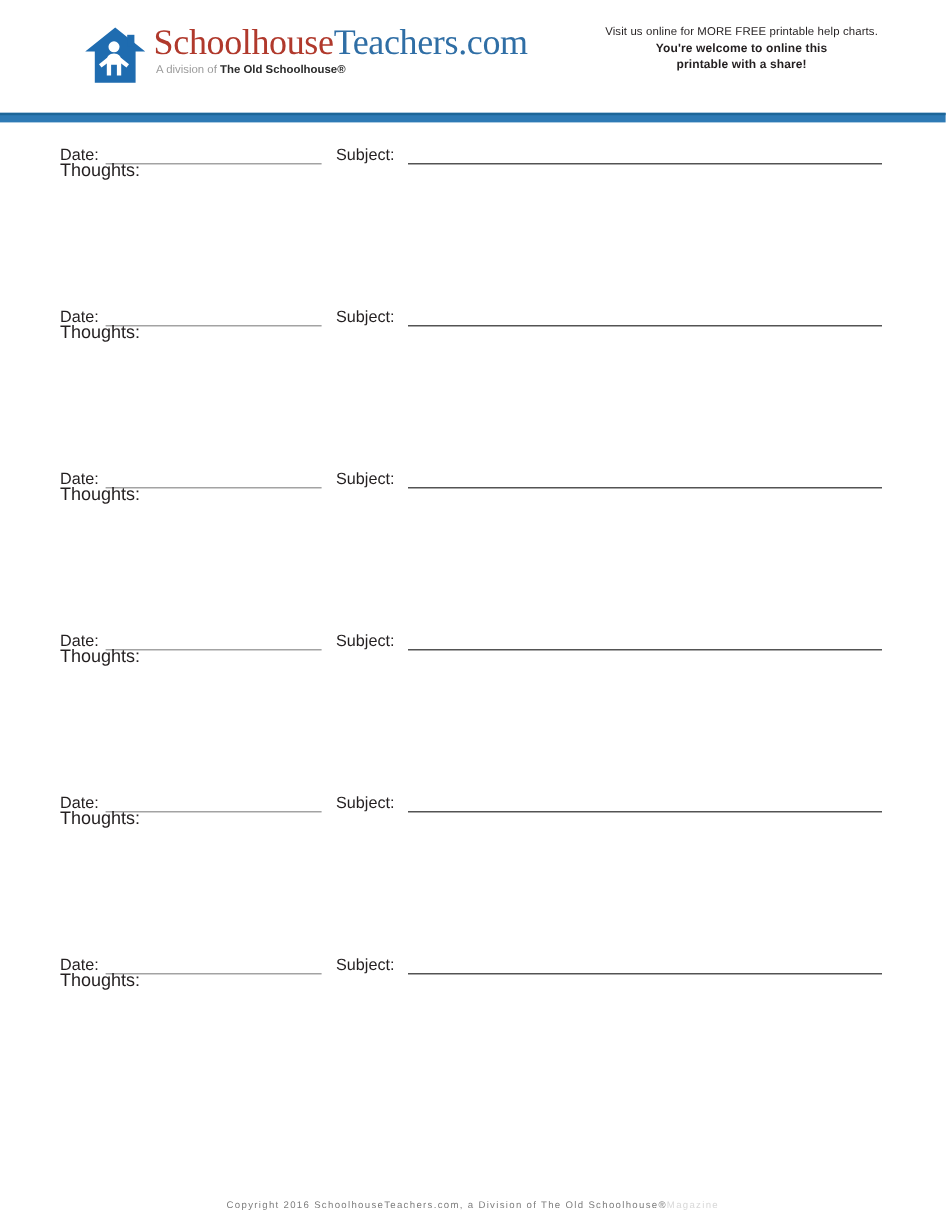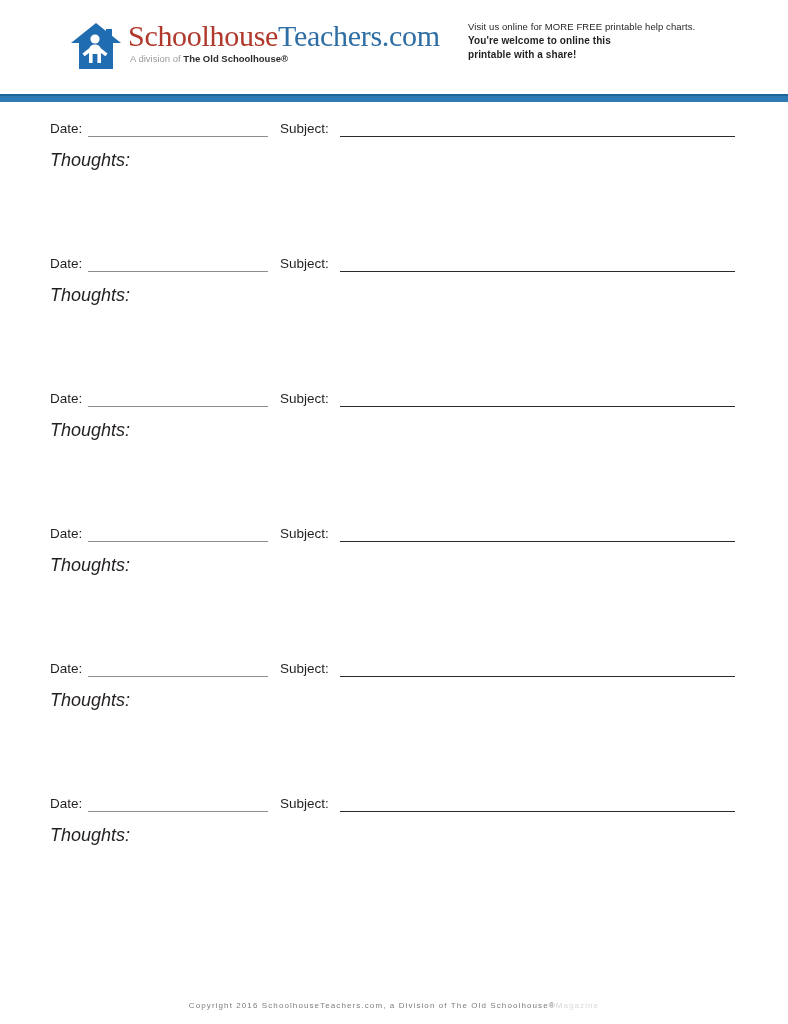--- a/index.html
+++ b/index.html
@@ -64,21 +64,21 @@
     white-space: nowrap;
   }
   .tagline .tag-light { color: #9b9b9b; margin-top: 22px; }
   .tagline .tag-bold { color: #2b2b2b; font-weight: bold; }
 
   .promo {
     position: absolute;
     right: 20px;
     top: 20px;
     width: 300px;
-    text-align: left;
+    text-align: center;
     color: #231f20;
   }
   .promo-line1 {
     font-size: 9.5px;
     line-height: 14px;
     letter-spacing: 0.1px;
   }
   .promo-line2,
   .promo-line3 {
     font-size: 10px;
@@ -149,25 +149,24 @@
     left: 340px;
     top: 16px;
     width: 395px;
     height: 0;
     border-bottom: 1.4px solid #2a2a2a;
   }
 
   .lbl-thoughts {
     position: absolute;
     left: 50px;
-    top: 31px;
-    font-size: 18px;
+    top: 14px;
+    font-size: 15px;
     line-height: 18px;
     white-space: nowrap;
-    font-style: italic;
   }
 
   .write-area {
     position: absolute;
     left: 50px;
     top: 42px;
     width: 685px;
     height: 90px;
   }
 

